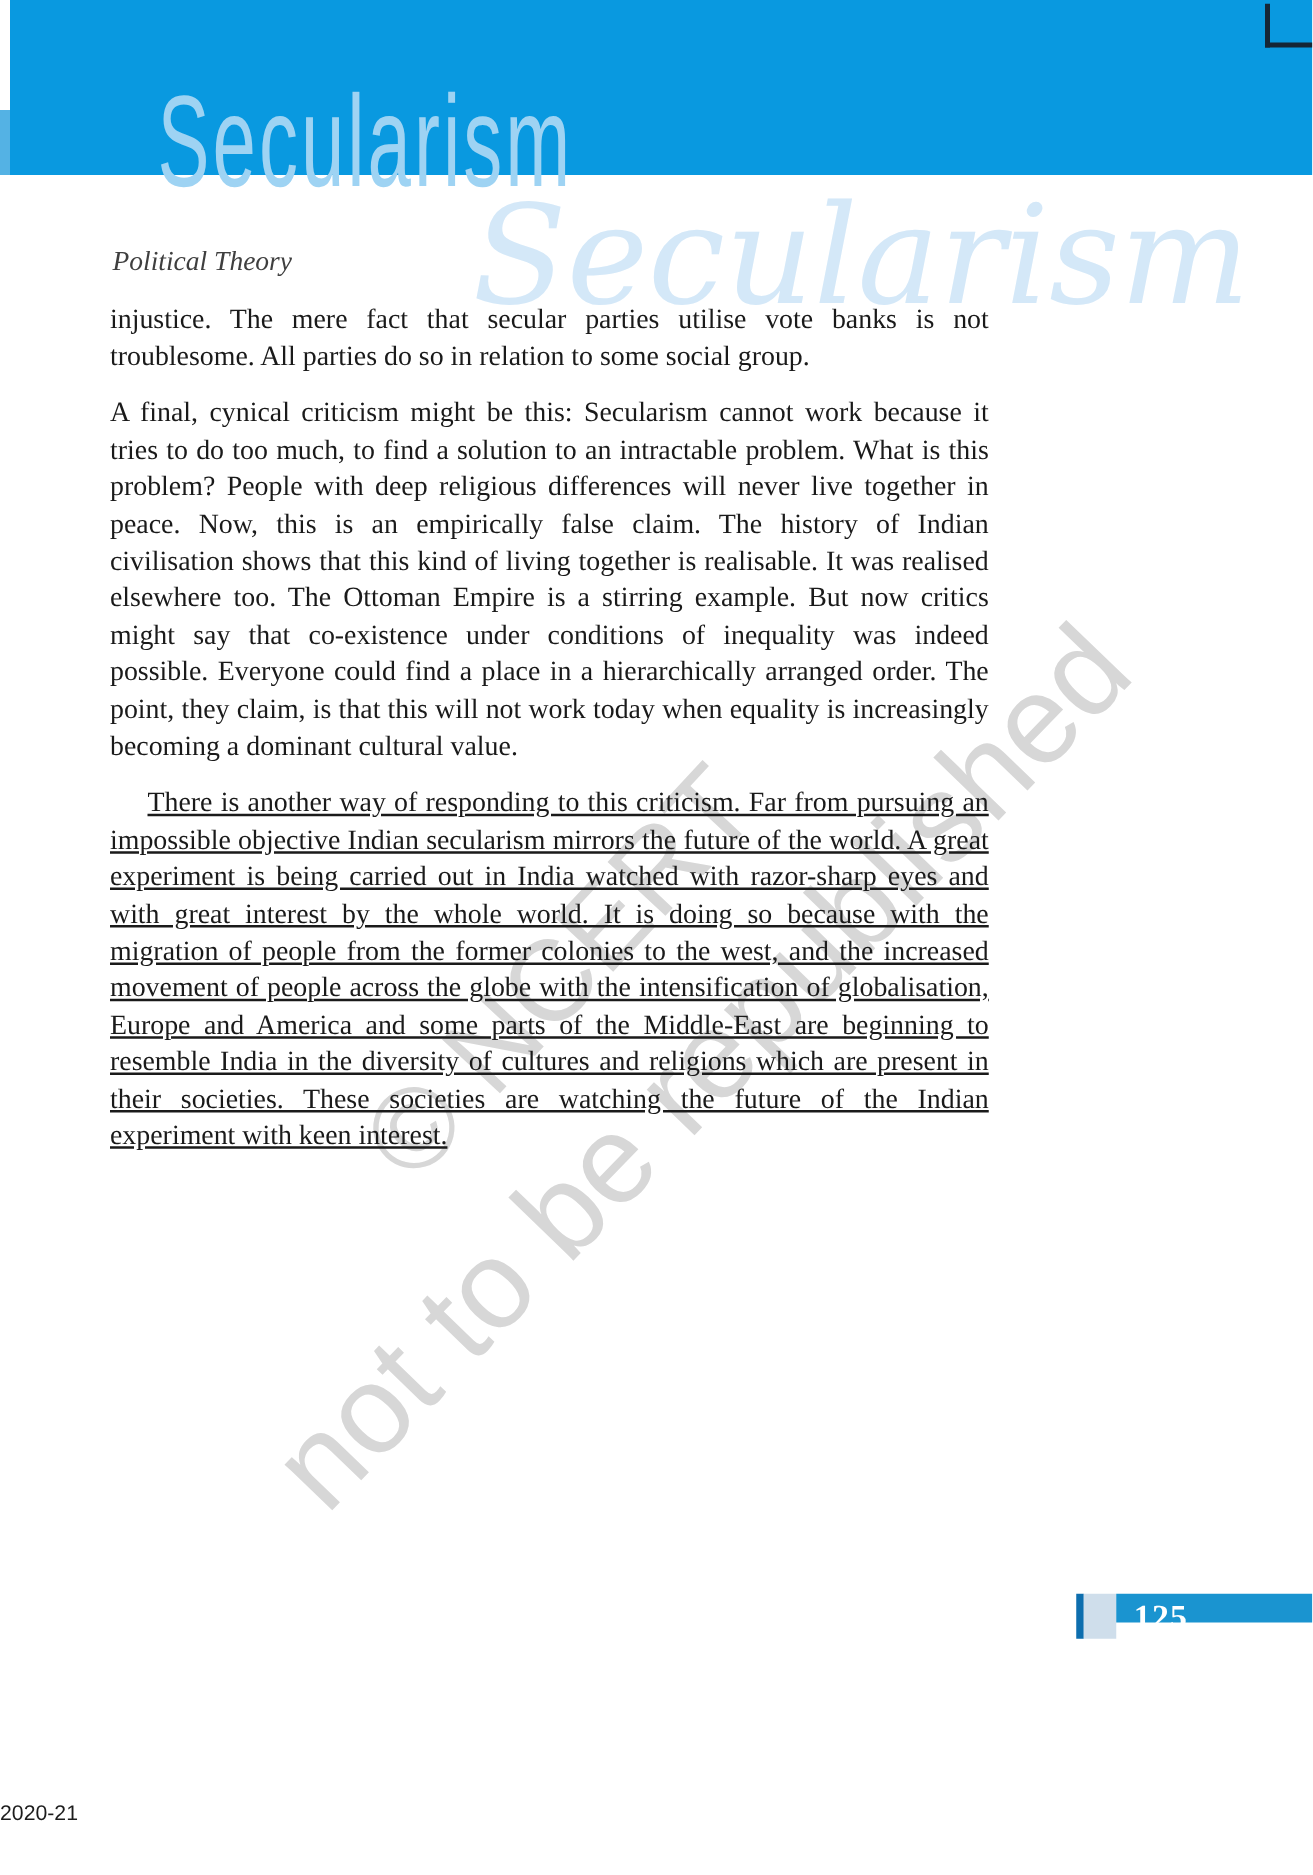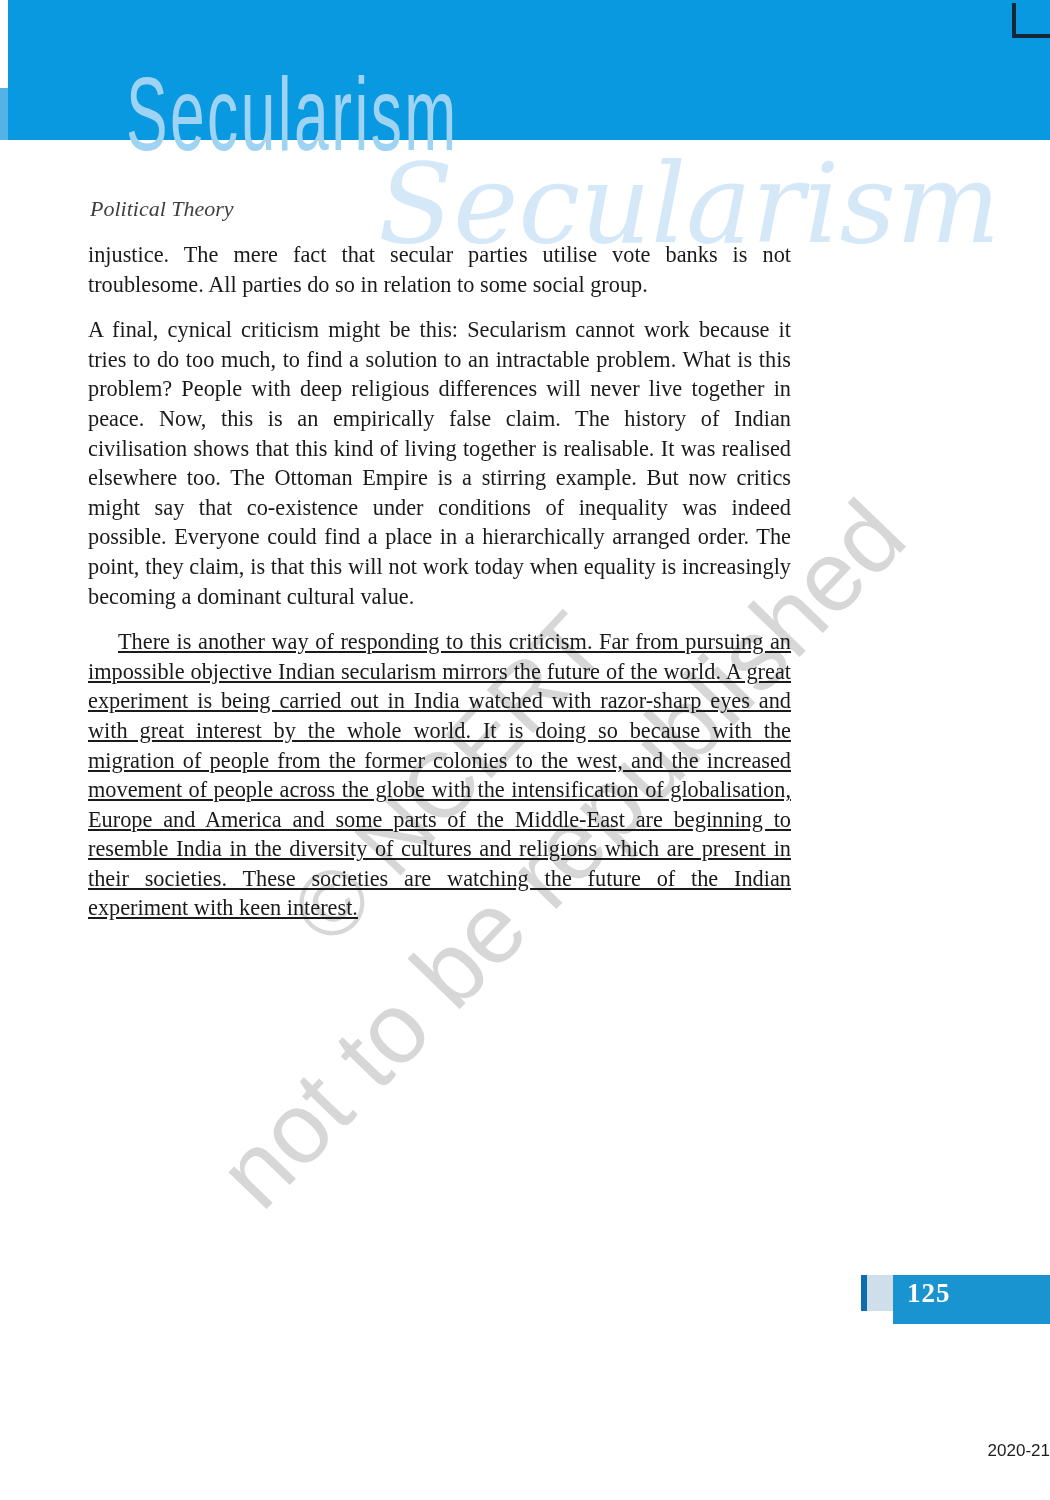--- a/index.html
+++ b/index.html
@@ -61,27 +61,27 @@
   .content h2{
     margin:10px 0 20px 0;font-size:26px;line-height:28px;
     color:var(--heading-blue);font-weight:bold;letter-spacing:0.2px;
   }
   .para-indent{text-indent:30px;}
   
   .pagenum-group{position:absolute;top:1275px;left:0;width:1050px;height:36px;z-index:3;}
   .pagenum-dark{position:absolute;left:861px;top:0;width:6px;height:36px;background:var(--pagebox-dark);}
   .pagenum-light{position:absolute;left:867px;top:0;width:26px;height:36px;background:var(--pagebox-light);}
   .pagenum-main{
-    position:absolute;left:893px;top:0;width:157px;height:49px;background:var(--pagebox-blue);
+    position:absolute;left:893px;top:0;width:157px;height:23px;background:var(--pagebox-blue);
     color:#ffffff;font-weight:bold;font-size:27px;line-height:36px;
     padding-left:14px;box-sizing:border-box;letter-spacing:1px;
   }
   
   .footer-edition{
-    position:absolute;left:0;right:0;top:1441px;text-align:right;z-index:3;
+    position:absolute;left:0;right:0;top:1441px;text-align:left;z-index:3;
     font-family:"Liberation Sans","DejaVu Sans",sans-serif;
     font-size:17px;color:#1c1c1c;
   }
 </style>
 </head>
 <body>
 
 <div class="page">
 
   <div class="band">

